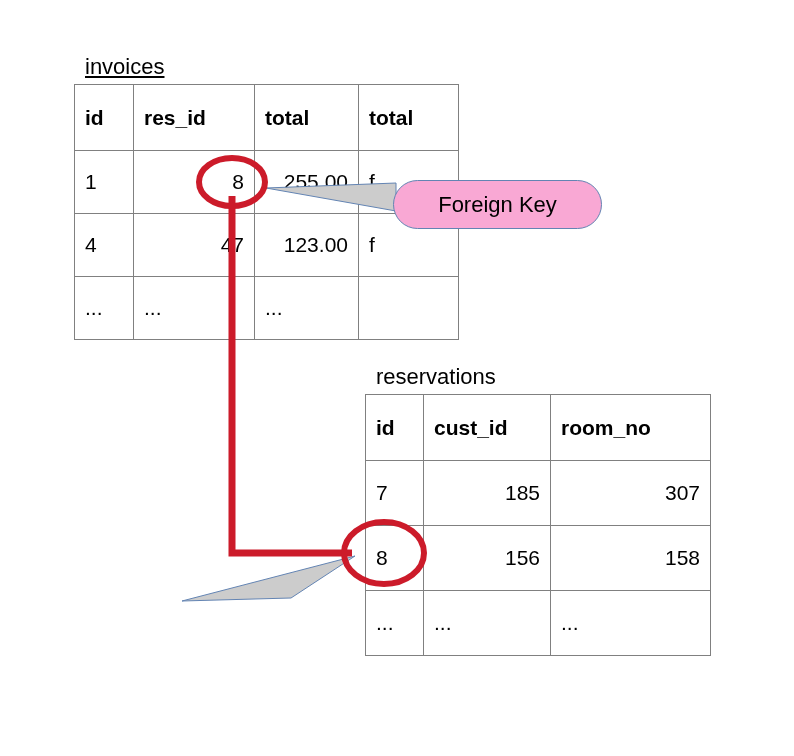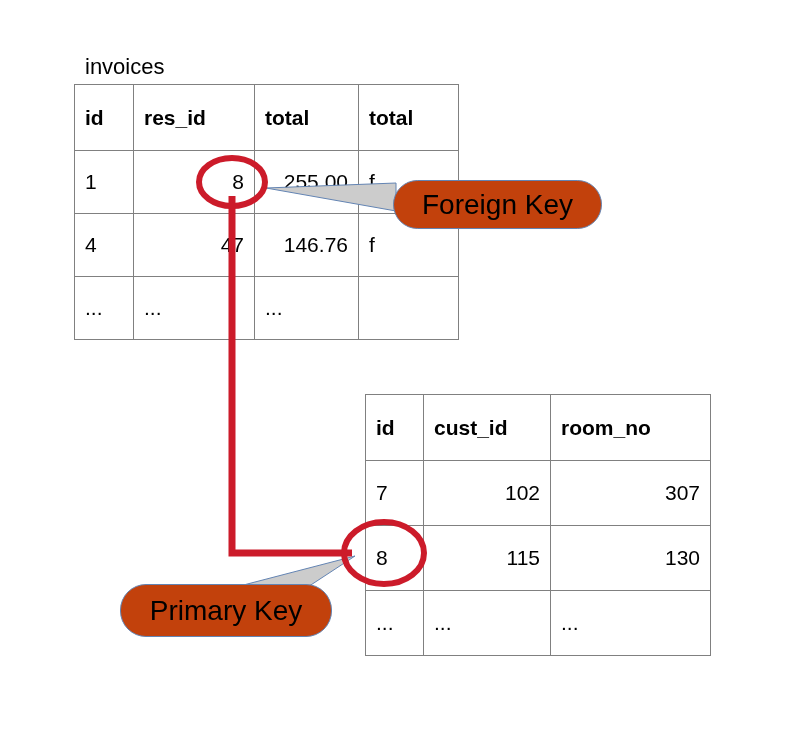--- a/index.html
+++ b/index.html
@@ -53,49 +53,49 @@
   }
   .db-table th {
     font-weight: 700;
     text-align: left;
   }
   .al-left   { text-align: left; }
   .al-right  { text-align: right; }
   .al-center { text-align: right; }
 
   
-  #invoices-title { left: 85px; top: 56px; }
+  #invoices-title { left: 85px; top: 56px; text-decoration: underline; }
   #invoices-table { left: 74px; top: 84px; width: 384px; }
   #invoices-table .c0 { width: 59px; }
   #invoices-table .c1 { width: 121px; }
   #invoices-table .c2 { width: 104px; }
   #invoices-table .c3 { width: 100px; }
   #invoices-table tr { height: 63px; }
   #invoices-table tr.hdr { height: 66px; }
 
   
   #reservations-title { left: 376px; top: 366px; }
   #reservations-table { left: 365px; top: 394px; width: 345px; }
   #reservations-table .c0 { width: 58px; }
   #reservations-table .c1 { width: 127px; }
   #reservations-table .c2 { width: 160px; }
   #reservations-table tr { height: 65px; }
   #reservations-table tr.hdr { height: 66px; }
 
   
   .callout {
     position: absolute;
-    background: #c2410c;
+    background: #f9a8d4;
     border: 1px solid #6384b3;
     border-radius: 26px;
     display: flex;
     align-items: center;
     justify-content: center;
     font-family: "Liberation Sans", sans-serif;
-    font-size: 28px;
+    font-size: 22px;
     color: #000000;
     white-space: nowrap;
     box-sizing: border-box;
     z-index: 4;
   }
   #callout-fk { left: 393px; top: 180px; width: 209px; height: 49px; }
   #callout-pk { left: 120px; top: 584px; width: 212px; height: 53px; }
 
   
   #tails-layer  { position: absolute; left: 0; top: 0; z-index: 3; pointer-events: none; }
@@ -142,62 +142,62 @@
     <tbody>
       <tr>
         <td class="al-left">1</td>
         <td class="al-right">8</td>
         <td class="al-center">255.00</td>
         <td class="al-left">f</td>
       </tr>
       <tr>
         <td class="al-left">4</td>
         <td class="al-right">47</td>
-        <td class="al-center">146.76</td>
+        <td class="al-center">123.00</td>
         <td class="al-left">f</td>
       </tr>
       <tr>
         <td class="al-left">...</td>
         <td class="al-left">...</td>
         <td class="al-left">...</td>
         <td class="al-left"></td>
       </tr>
     </tbody>
   </table>
 
+  <div class="table-title" id="reservations-title">reservations</div>
 
   <table class="db-table" id="reservations-table">
     <colgroup>
       <col class="c0">
         <col class="c1">
         <col class="c2">
     </colgroup>
     <thead>
       <tr class="hdr">
         <th class="al-left">id</th>
         <th class="al-left">cust_id</th>
         <th class="al-left">room_no</th>
       </tr>
     </thead>
     <tbody>
       <tr>
         <td class="al-left">7</td>
-        <td class="al-right">102</td>
+        <td class="al-right">185</td>
         <td class="al-center">307</td>
       </tr>
       <tr>
         <td class="al-left">8</td>
-        <td class="al-right">115</td>
-        <td class="al-center">130</td>
+        <td class="al-right">156</td>
+        <td class="al-center">158</td>
       </tr>
       <tr>
         <td class="al-left">...</td>
         <td class="al-left">...</td>
         <td class="al-left">...</td>
       </tr>
     </tbody>
   </table>
 
   <div class="callout" id="callout-fk">Foreign Key</div>
 
-  <div class="callout" id="callout-pk">Primary Key</div>
 
 </div>
 
 </body></html>

